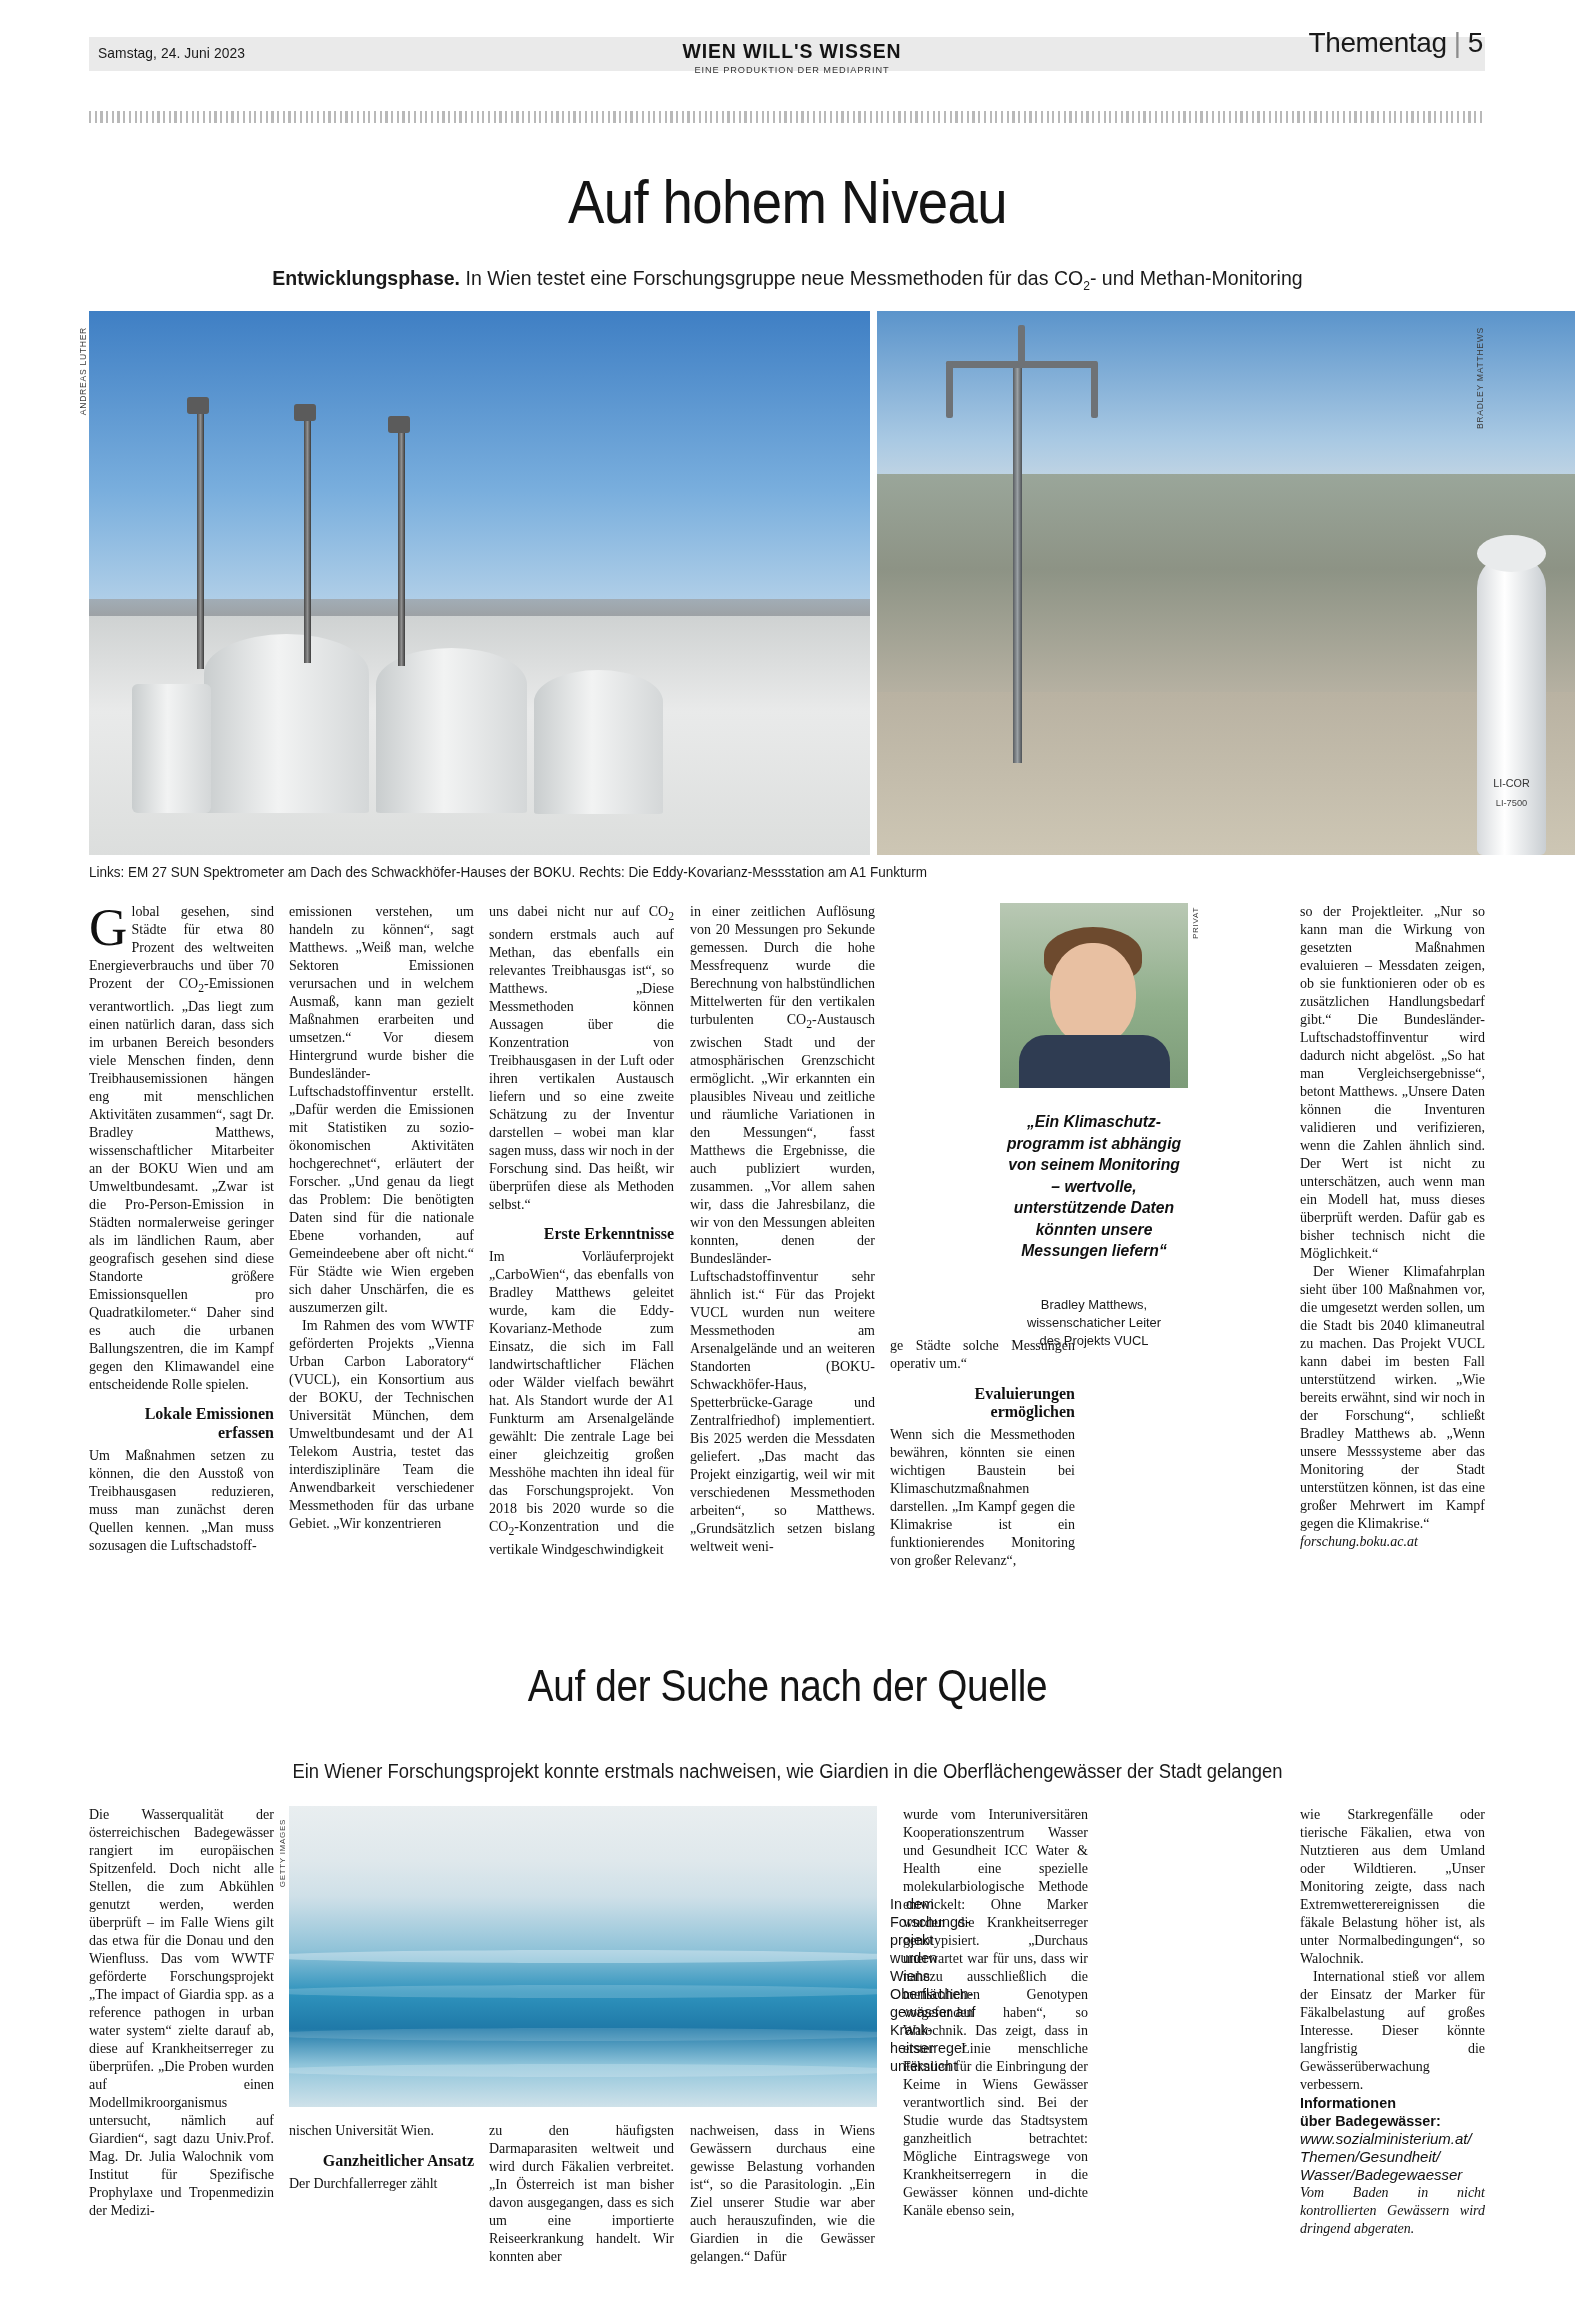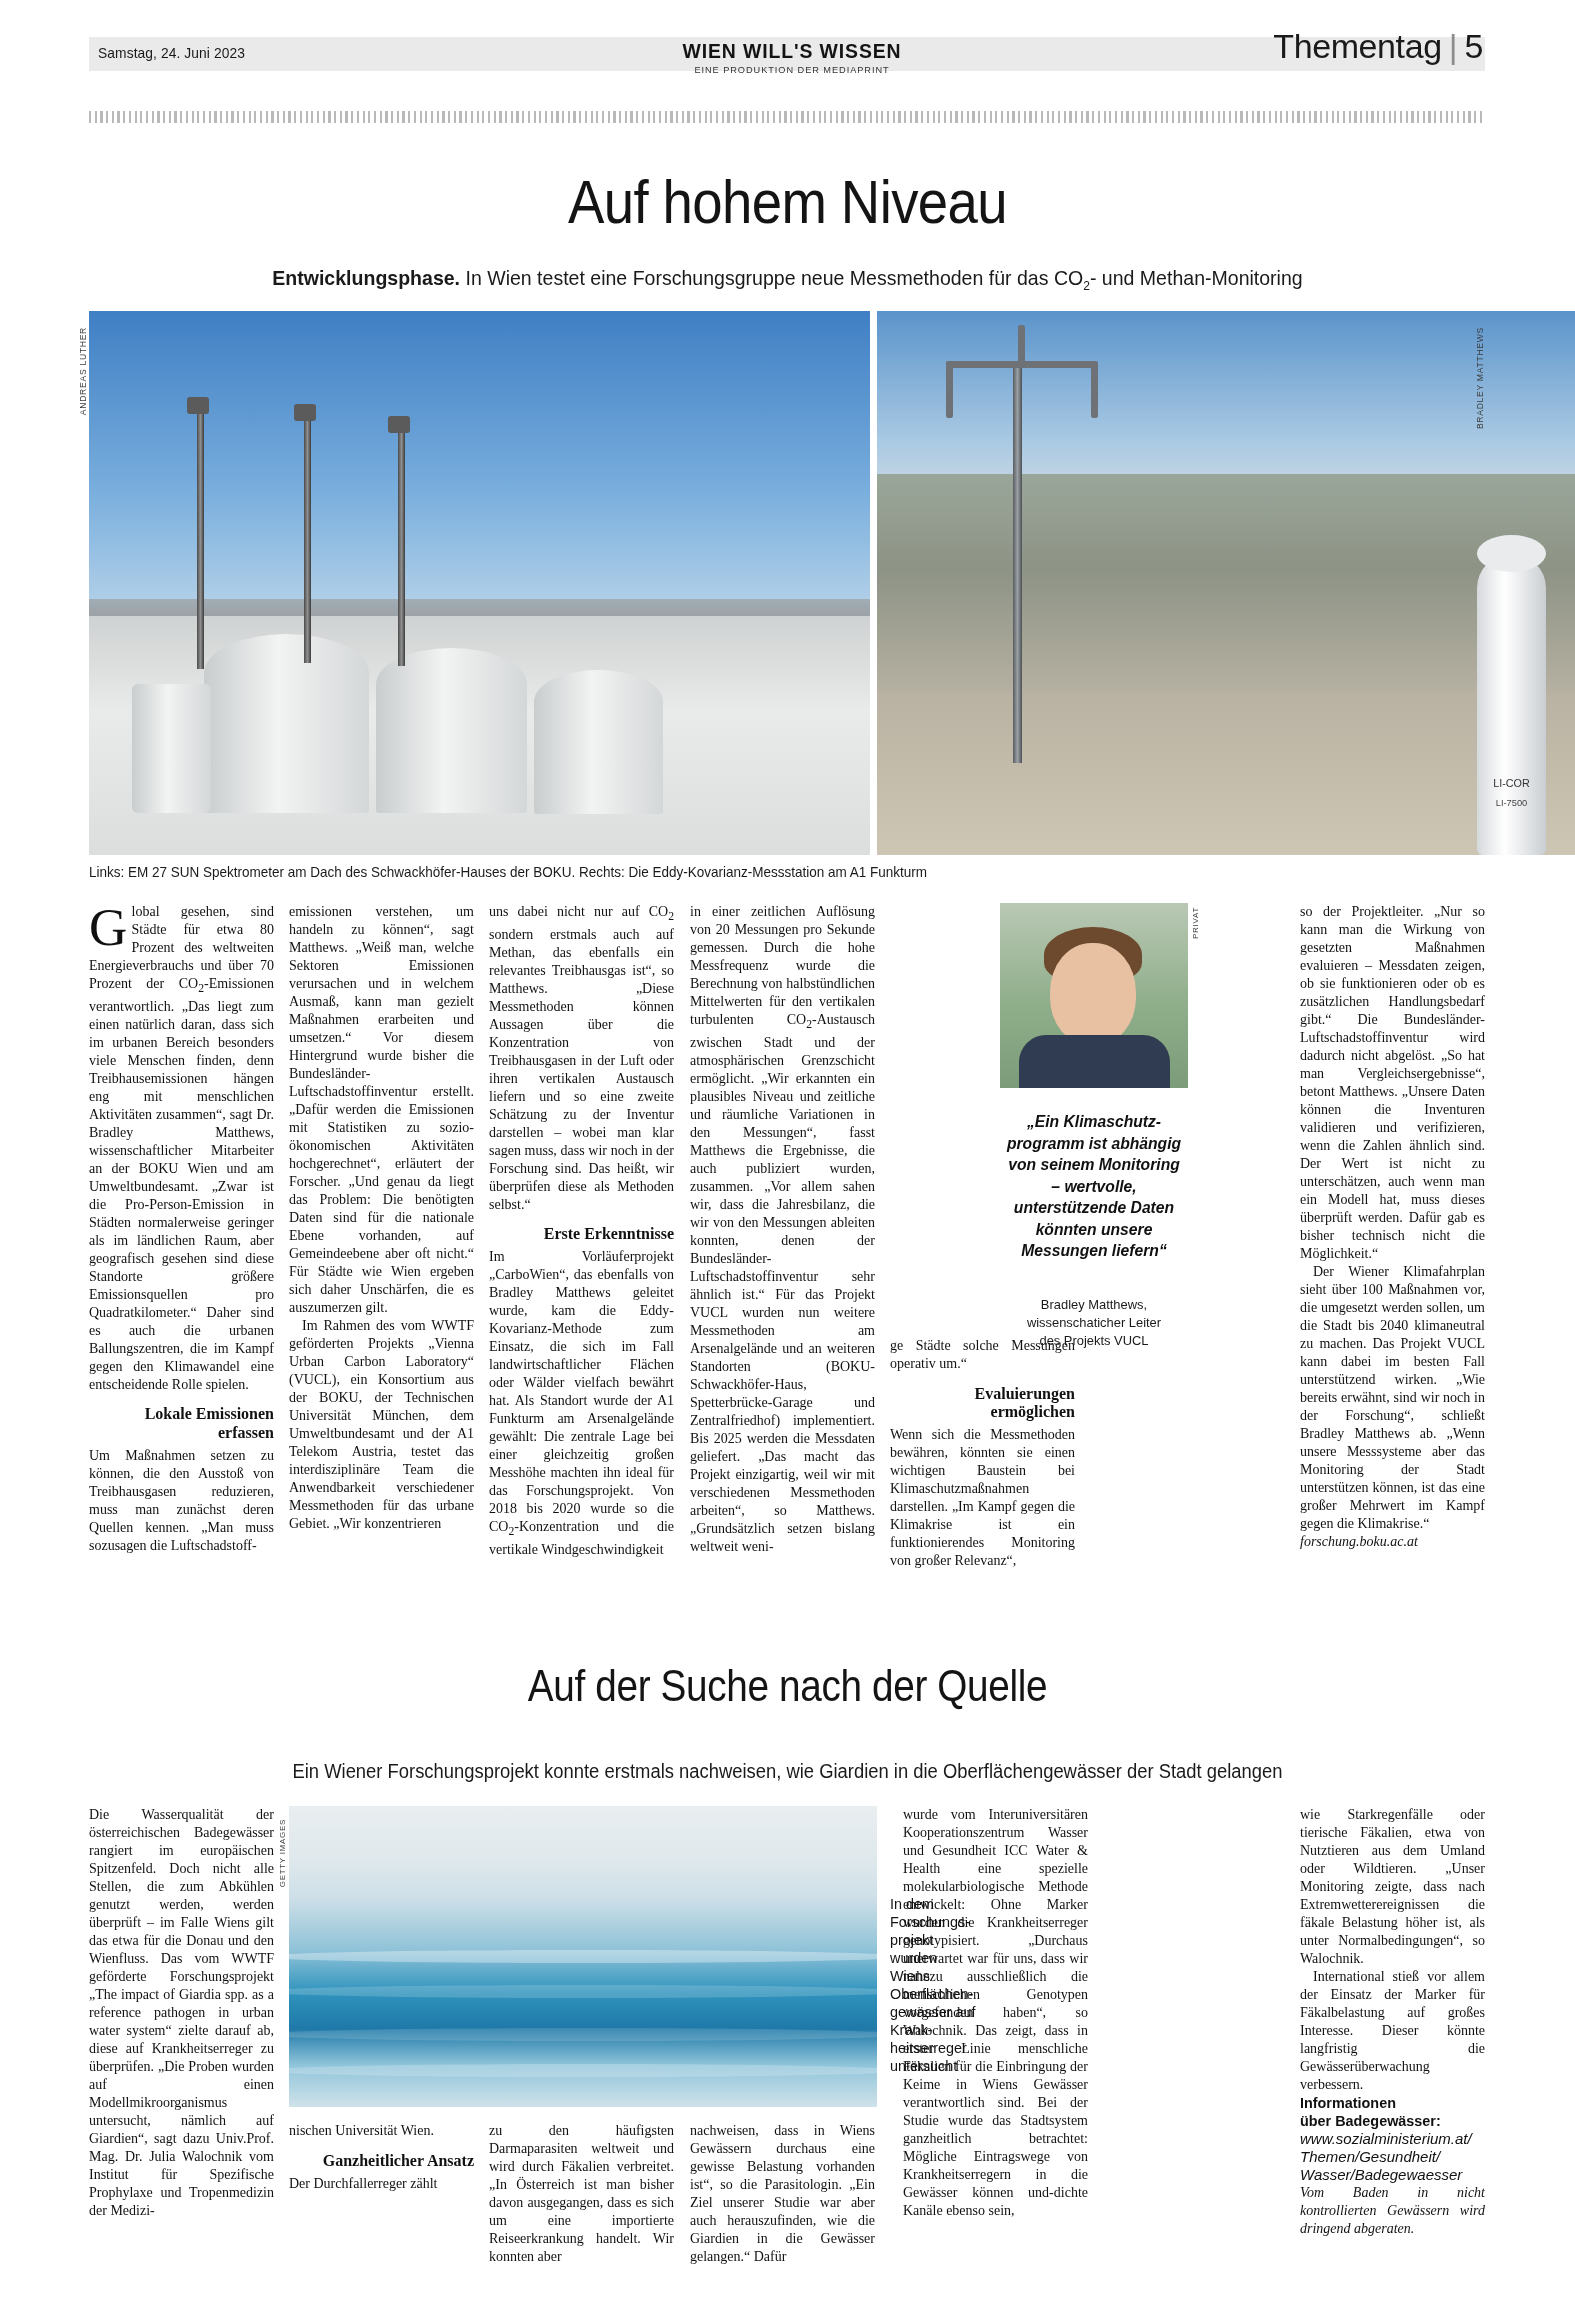--- a/index.html
+++ b/index.html
@@ -7,21 +7,21 @@
   .page{position:relative;width:1575px;height:2319px;overflow:hidden;background:#fff;}
 
   
   .masthead{position:absolute;left:89px;top:37px;width:1396px;height:34px;background:#eaeaea;}
   .mast-date{position:absolute;left:98px;top:44px;font-family:"Liberation Sans",sans-serif;
     font-size:15px;letter-spacing:0.1px;color:#1a1a1a;transform:scaleX(.92);transform-origin:left center;}
   .mast-center{position:absolute;left:0;right:0;top:42px;text-align:center;padding-left:9px;}
   .mast-title{font-family:"Liberation Sans",sans-serif;font-weight:bold;font-size:19.4px;letter-spacing:0.9px;color:#141414;line-height:1;}
   .mast-sub{font-family:"Liberation Sans",sans-serif;font-size:9.7px;letter-spacing:1px;color:#333;margin-top:2.9px;transform:scaleX(.95);}
   .mast-right{position:absolute;right:92px;top:29px;font-family:"Liberation Sans",sans-serif;
-    font-size:34px;color:#1a1a1a;letter-spacing:-0.4px;line-height:1;white-space:nowrap;}
+    font-size:28px;color:#1a1a1a;letter-spacing:-0.4px;line-height:1;white-space:nowrap;}
   .mast-right .divider{color:#8c8c8c;font-weight:300;padding:0 7.2px;}
   .hatch{position:absolute;left:89px;top:111px;width:1396px;height:11.5px;
     background:repeating-linear-gradient(90deg,#b9b9b9 0 2.2px,#ffffff 2.2px 5.7px);}
 
   
   .headline1{position:absolute;left:0;right:0;top:166px;text-align:center;
     font-family:"Liberation Sans",sans-serif;font-weight:300;font-size:62px;color:#141414;
     letter-spacing:-0.7px;transform:scaleX(.88);}
   .deck1{position:absolute;left:89px;right:89px;top:266px;text-align:center;
     font-family:"Liberation Sans",sans-serif;font-size:21px;color:#1a1a1a;transform:scaleX(.93);}

